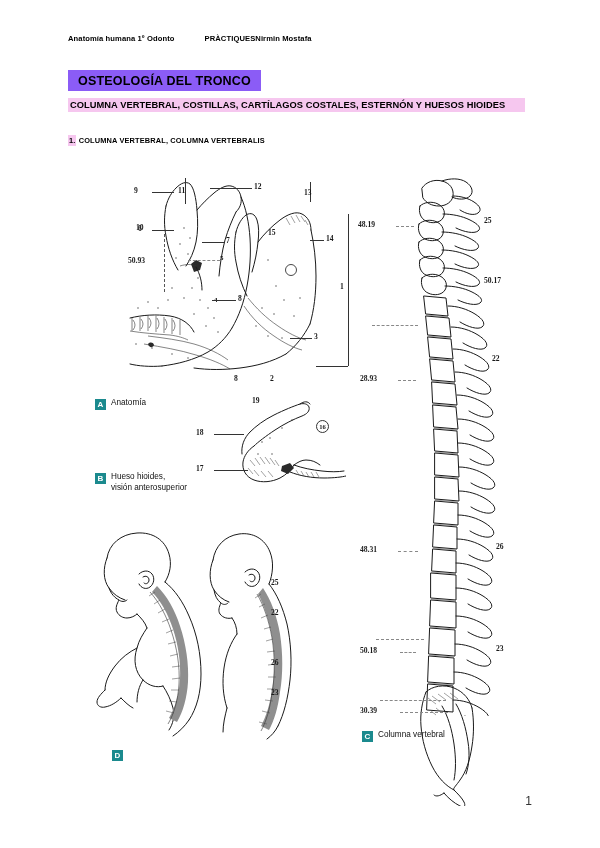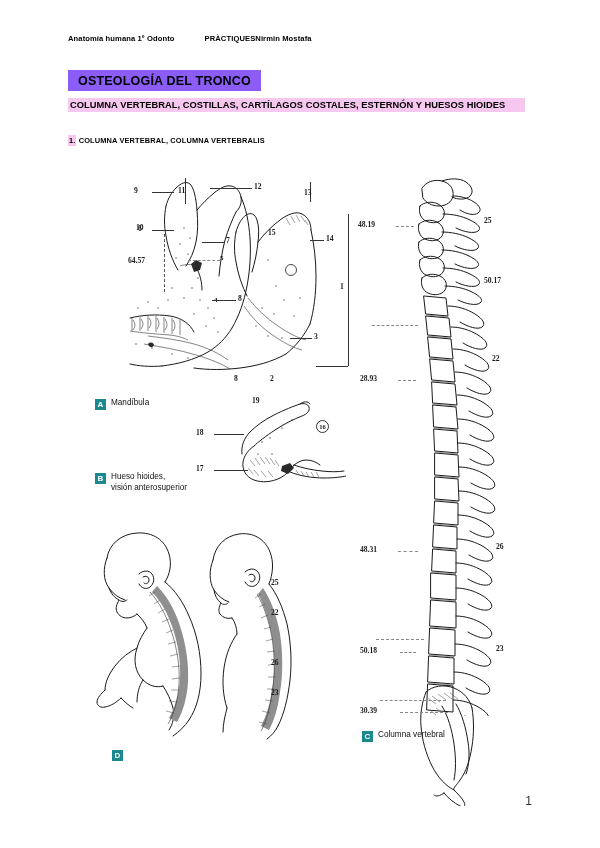--- a/index.html
+++ b/index.html
@@ -229,21 +229,21 @@
     <div class="ld ldh" style="left:82px;top:20px;width:42px;"></div>
     <div class="lbl" style="left:126px;top:14px;">12</div>
 
     <div class="ld ldv" style="left:182px;top:14px;height:20px;"></div>
     <div class="lbl" style="left:176px;top:20px;">13</div>
 
     <div class="ld ldh" style="left:24px;top:62px;width:22px;"></div>
     <div class="lbl" style="left:10px;top:56px;">6</div>
 
     <div class="lbl" style="left:8px;top:55px;text-align:center;">10</div>
-    <div class="lbl" style="left:0px;top:88px;">64.57</div>
+    <div class="lbl" style="left:0px;top:88px;">50.93</div>
     <div class="ld ldv" style="left:36px;top:66px;height:58px;border-left:1px dashed #555;background:none;width:0;"></div>
 
     <div class="ld ldh" style="left:74px;top:74px;width:22px;"></div>
     <div class="lbl" style="left:98px;top:68px;">7</div>
 
     <div class="lbl" style="left:140px;top:60px;">15</div>
 
     <div class="ld ldh" style="left:182px;top:72px;width:14px;"></div>
     <div class="lbl" style="left:198px;top:66px;">14</div>
 
@@ -263,21 +263,21 @@
   </div>
 
   <div class="figwrap" id="fig-a-bracket" style="left:340px;top:214px;width:22px;height:170px;">
     <div class="ld ldv" style="left:8px;top:0;height:152px;"></div>
     <div class="ld ldh" style="left:-24px;top:152px;width:32px;"></div>
     <div class="lbl" style="left:0px;top:68px;">1</div>
   </div>
 
   <div class="cap" id="cap-a">
     <span class="badge">A</span>
-    <span class="ctext">Mandíbula</span>
+    <span class="ctext">Anatomía</span>
   </div>
 
   <div class="figwrap" id="fig-b" style="left:228px;top:398px;width:118px;height:92px;">
     <svg width="118" height="92" viewBox="0 0 118 92">
 
       <path class="ink" d="M22 34 C28 28 36 22 46 17 C56 12 66 8 72 6
                            C76 5 80 6 81 9 C82 13 79 16 74 18
                            C66 21 56 26 47 32 C38 38 30 44 26 48"></path>
       <path class="ink" d="M72 6 C76 3 80 3 82 6"></path>
 

